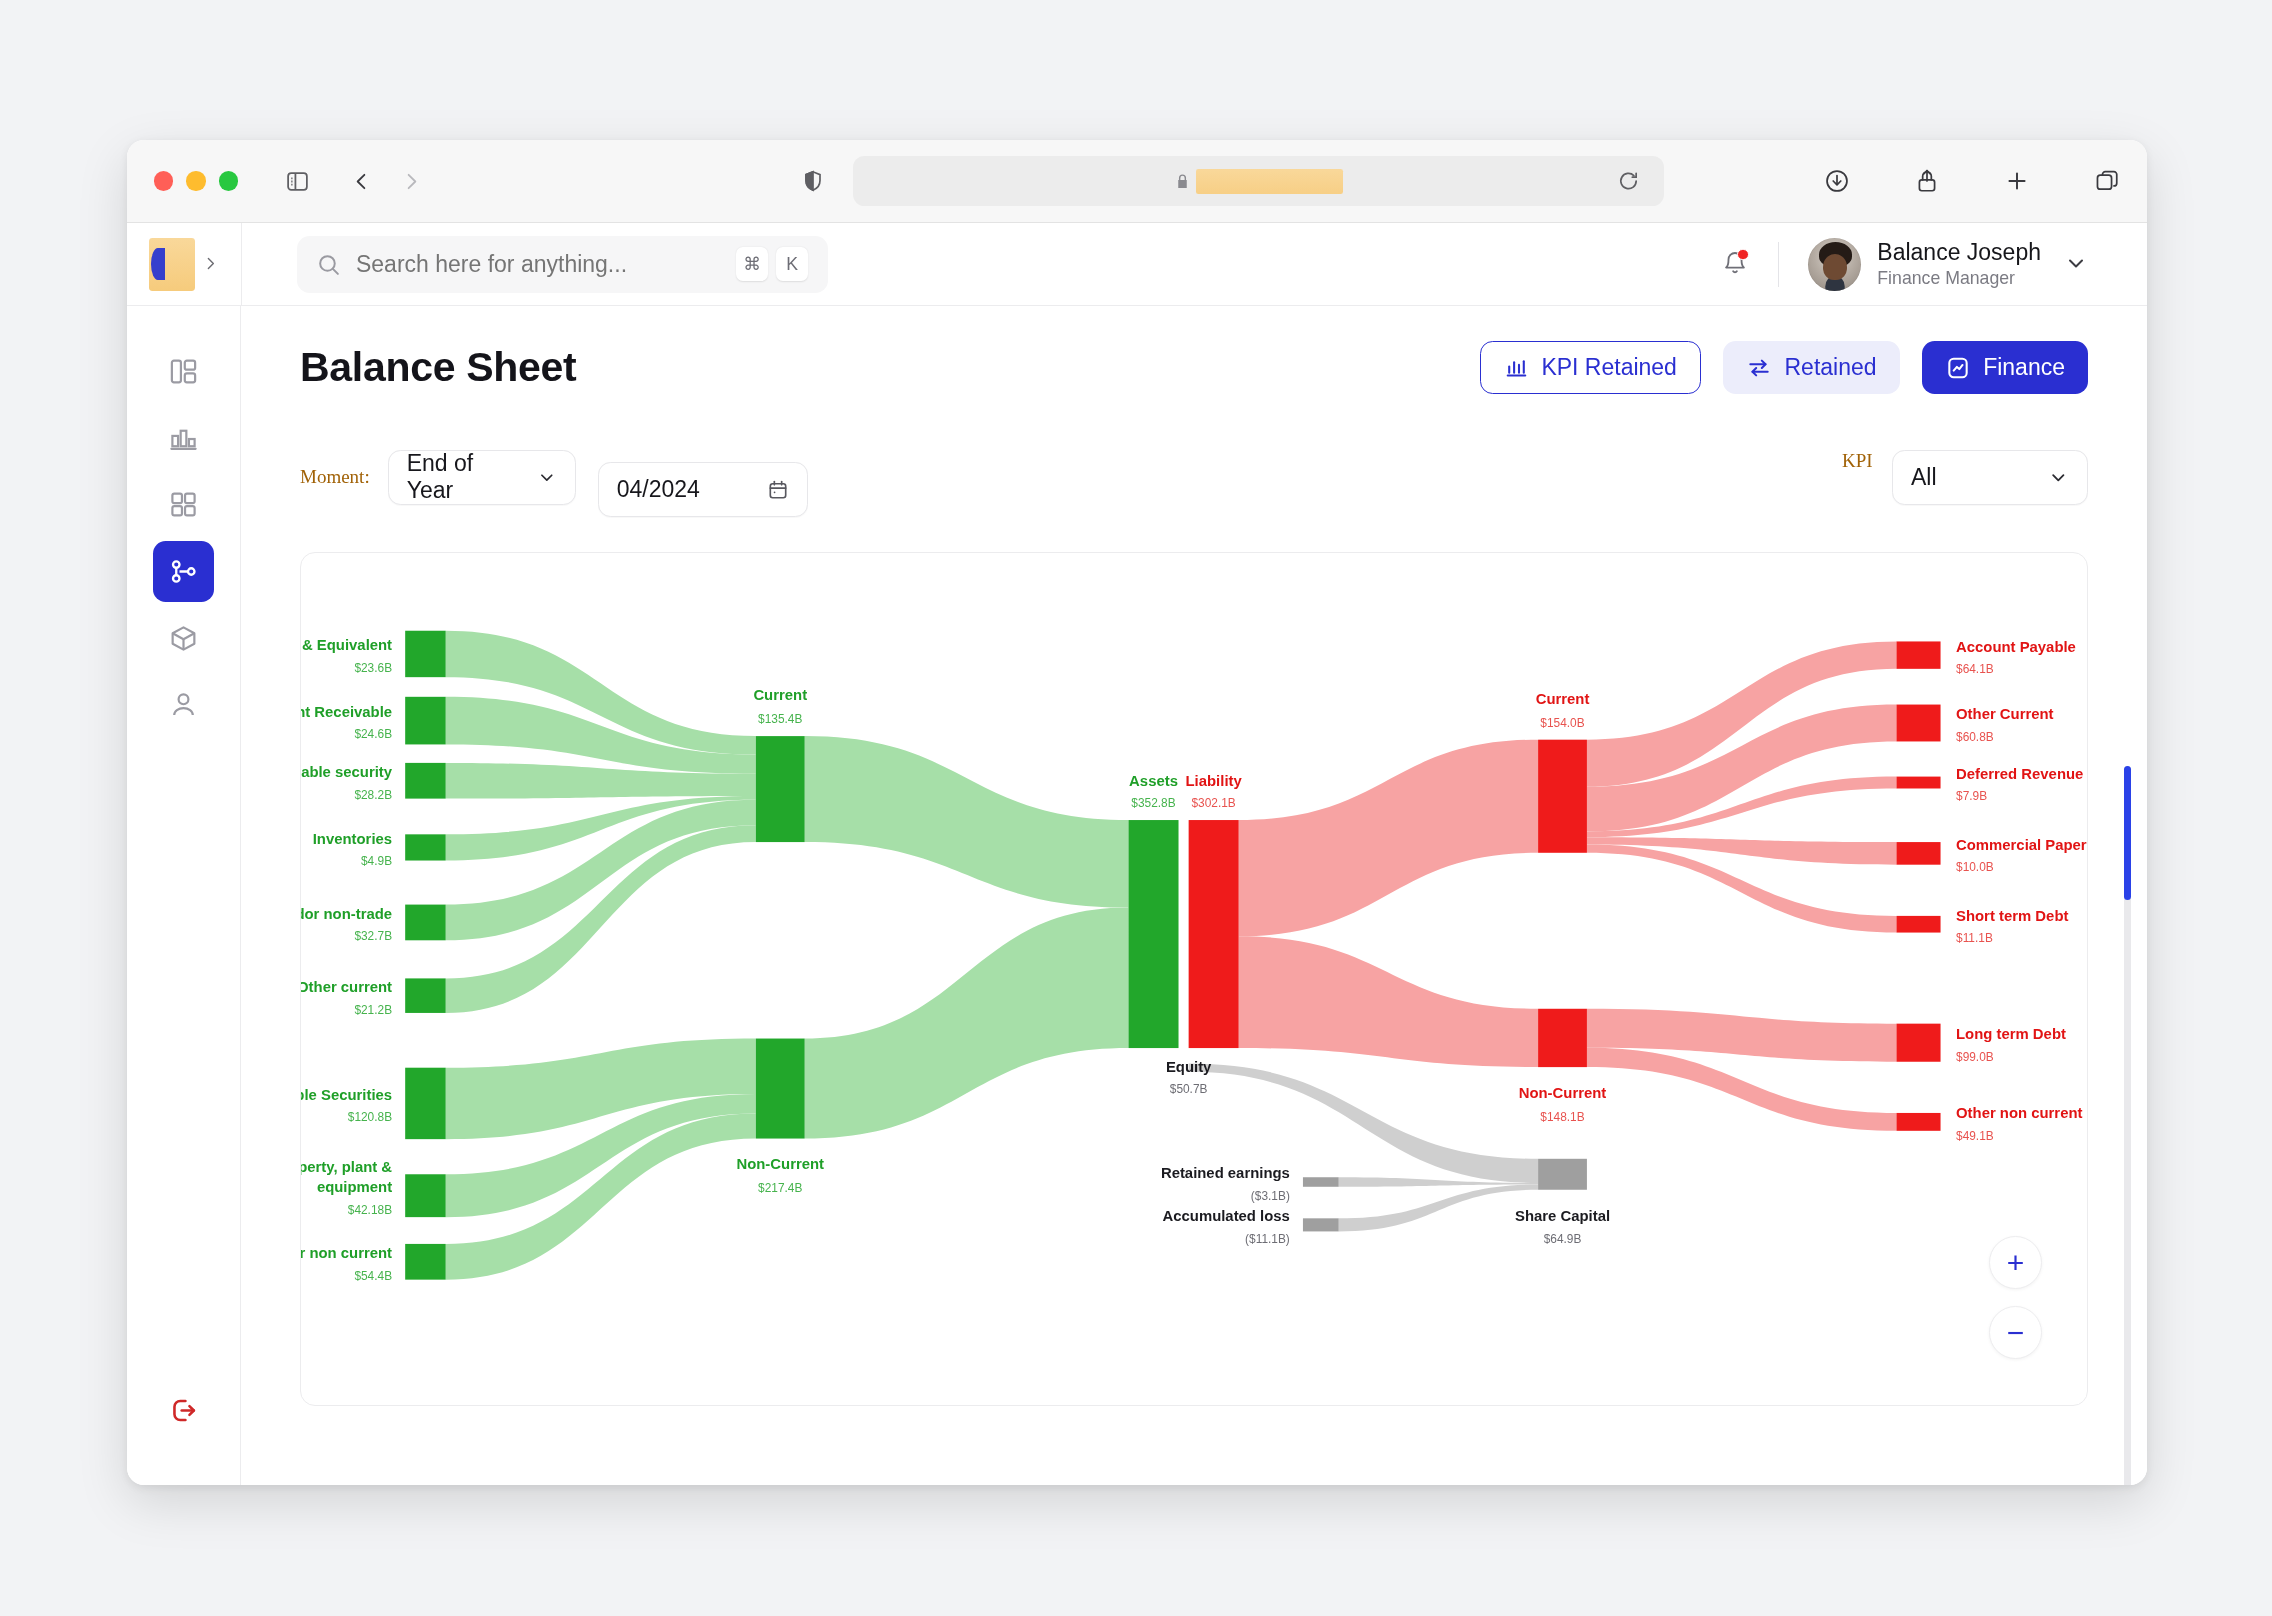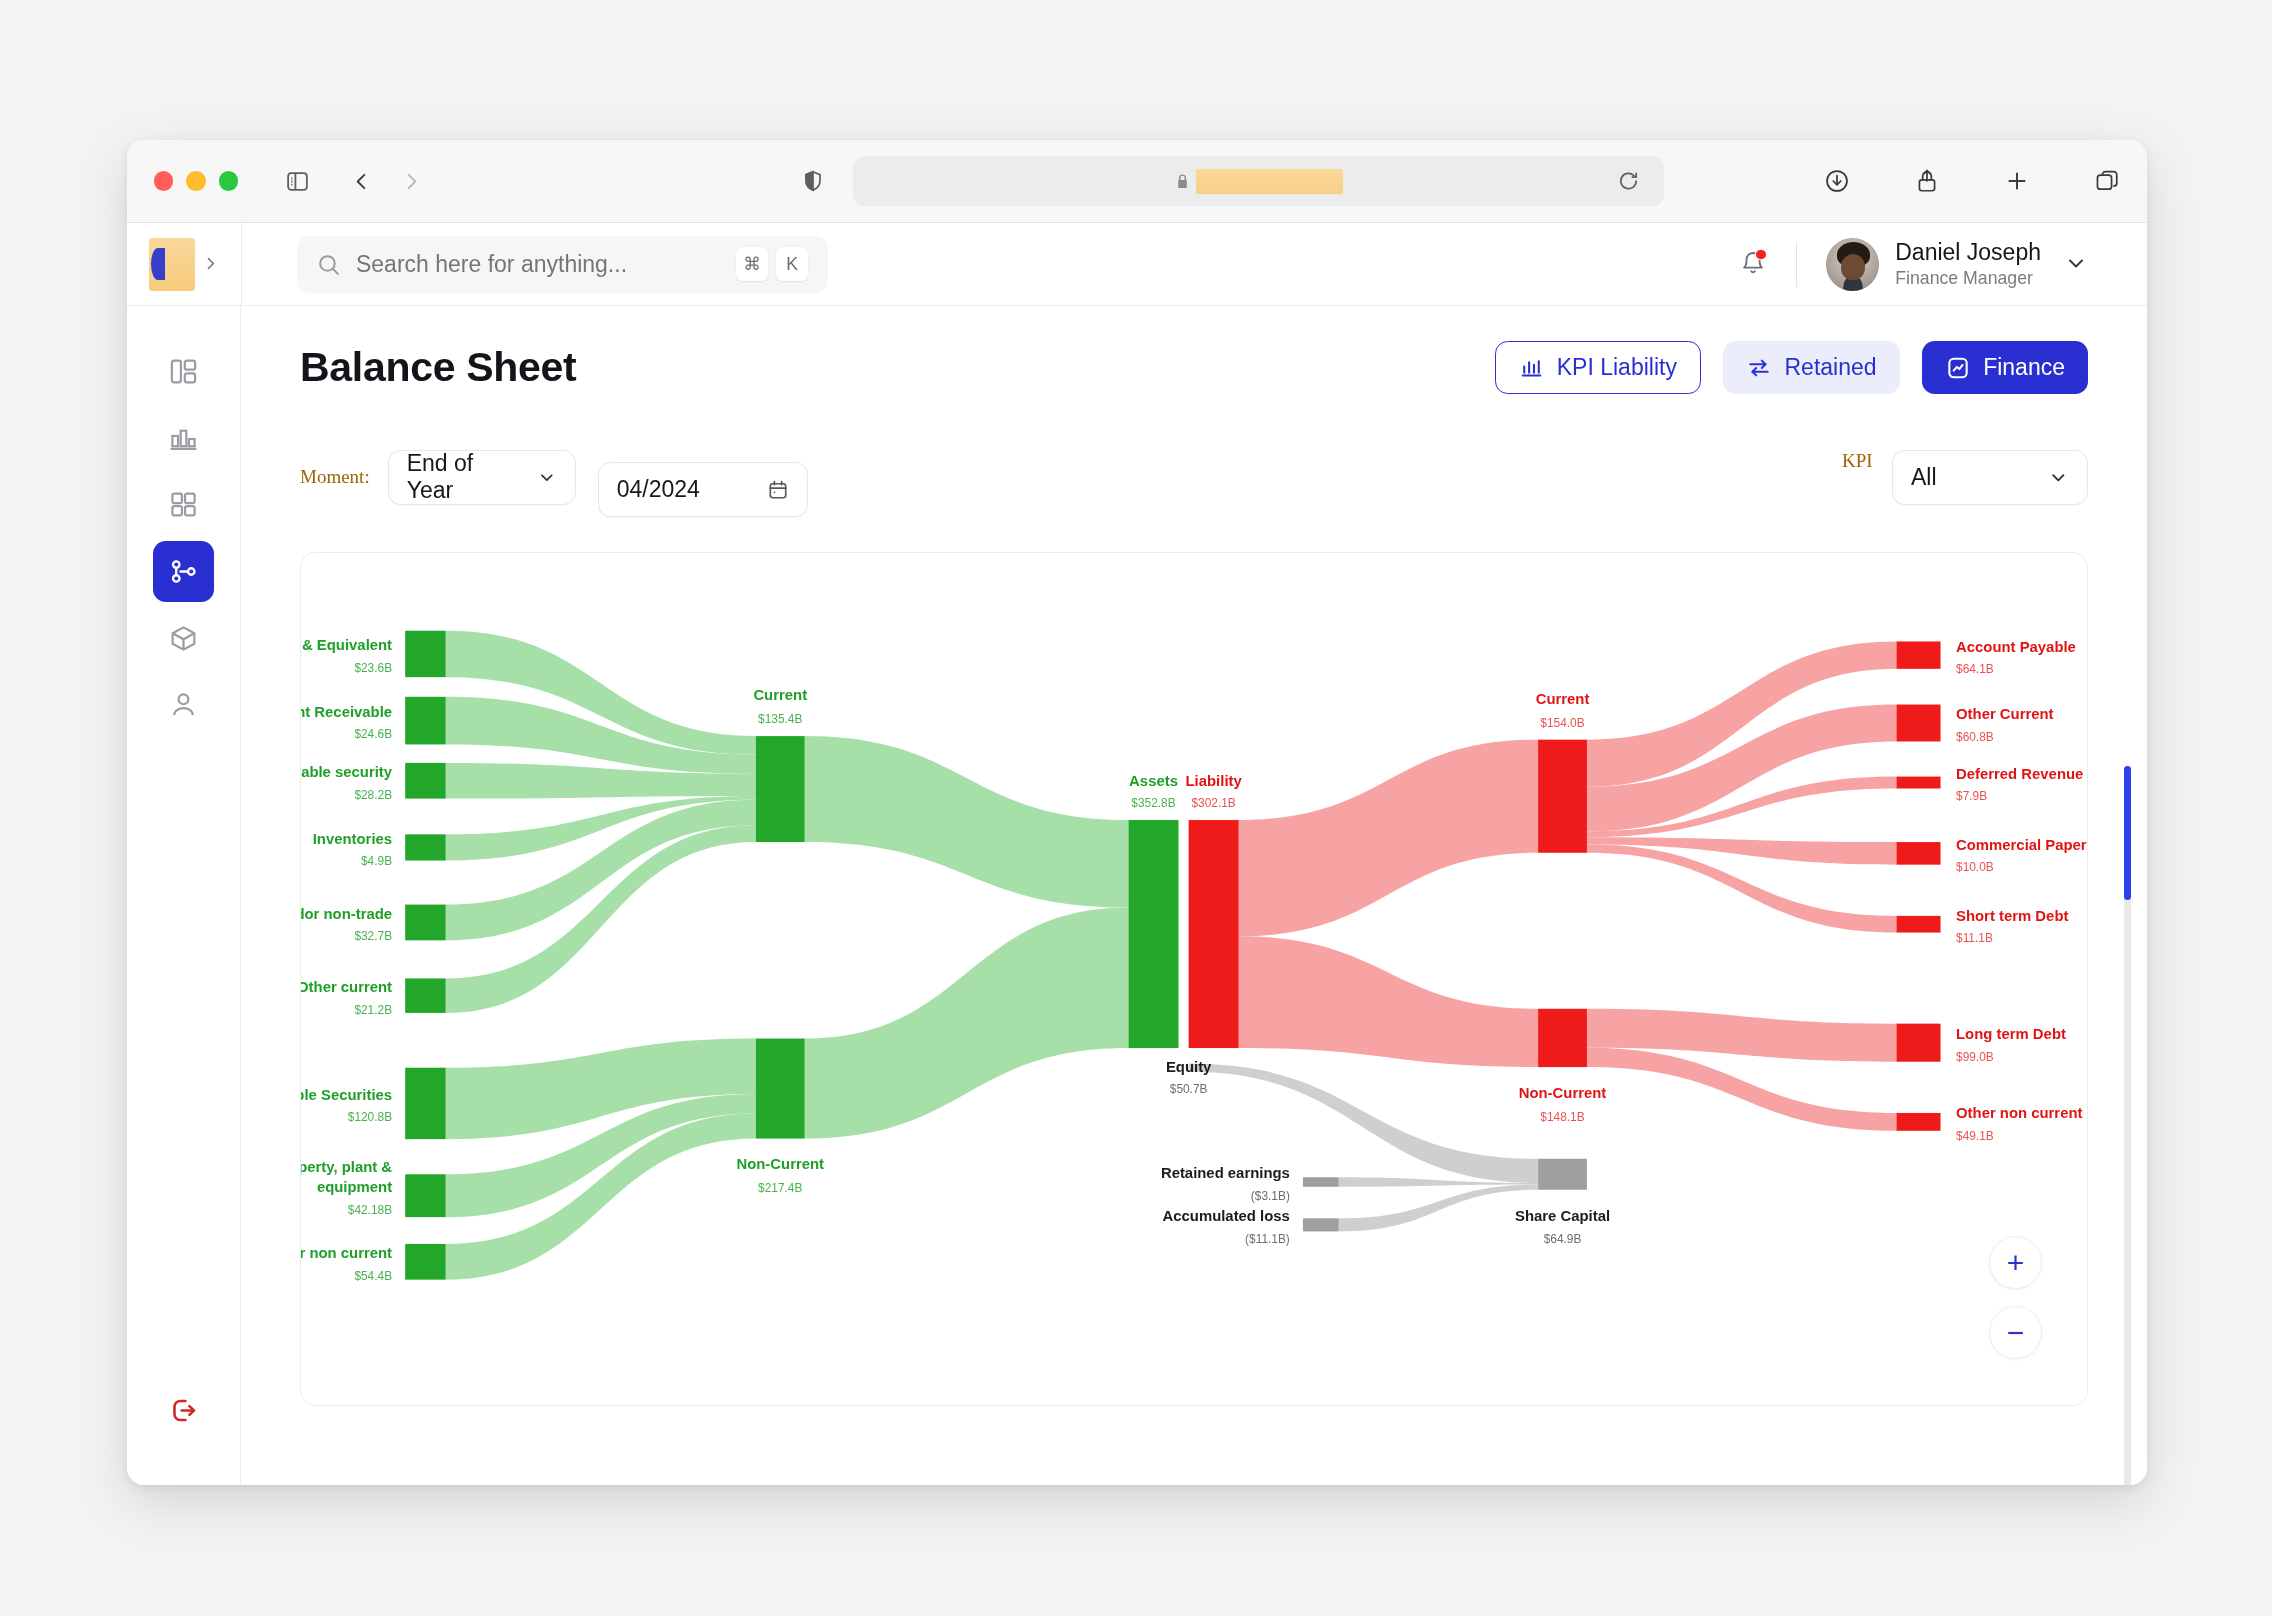--- a/index.html
+++ b/index.html
@@ -293,21 +293,21 @@
         <span class="bell">
           <svg width="26" height="26" viewBox="0 0 24 24" fill="none" stroke="#6f6f77" stroke-width="1.7" stroke-linecap="round" stroke-linejoin="round">
             <path d="M18 8.8a6 6 0 1 0-12 0c0 6-2.2 7.4-2.2 7.4h16.4S18 14.8 18 8.8z"></path>
               <path d="M13.7 19.6a2 2 0 0 1-3.4 0"></path>
           </svg>
           <span class="badge"></span>
         </span>
         <span class="vdiv"></span>
         <span class="avatar"></span>
         <span class="userblock">
-          <div class="uname">Daniel Joseph</div>
+          <div class="uname">Balance Joseph</div>
           <div class="urole">Finance Manager</div>
         </span>
         <span class="user-chevron">
           <svg width="24" height="24" viewBox="0 0 24 24" fill="none" stroke="currentColor" stroke-width="2" stroke-linecap="round" stroke-linejoin="round">
               <polyline points="6 9.5 12 15.5 18 9.5"></polyline>
             </svg>
         </span>
       </div>
     </div>
 
@@ -374,21 +374,21 @@
           <div class="actions">
 
             <div class="btn btn-outline">
               <svg width="25" height="25" viewBox="0 0 24 24" fill="none" stroke="currentColor" stroke-width="2" stroke-linecap="round">
                 <line x1="5" y1="11" x2="5" y2="17"></line>
                   <line x1="9.7" y1="7" x2="9.7" y2="17"></line>
                   <line x1="14.4" y1="9.5" x2="14.4" y2="17"></line>
                   <line x1="19" y1="6" x2="19" y2="17"></line>
                   <line x1="3.6" y1="19.6" x2="20.4" y2="19.6"></line>
               </svg>
-              <span>KPI Liability</span>
+              <span>KPI Retained</span>
             </div>
 
             <div class="btn btn-soft">
               <svg width="26" height="26" viewBox="0 0 24 24" fill="none" stroke="currentColor" stroke-width="1.9" stroke-linecap="round" stroke-linejoin="round">
                 <path d="M4 8.6h14"></path>
                   <polyline points="14.6 5.2 18 8.6 14.6 12"></polyline>
                 <path d="M20 15.4H6"></path>
                   <polyline points="9.4 12 6 15.4 9.4 18.8"></polyline>
               </svg>
               <span>Retained</span>

